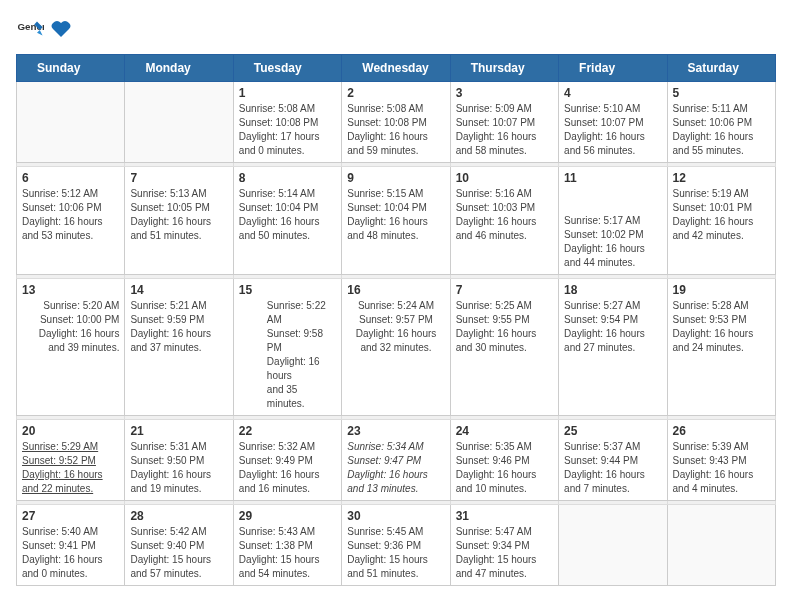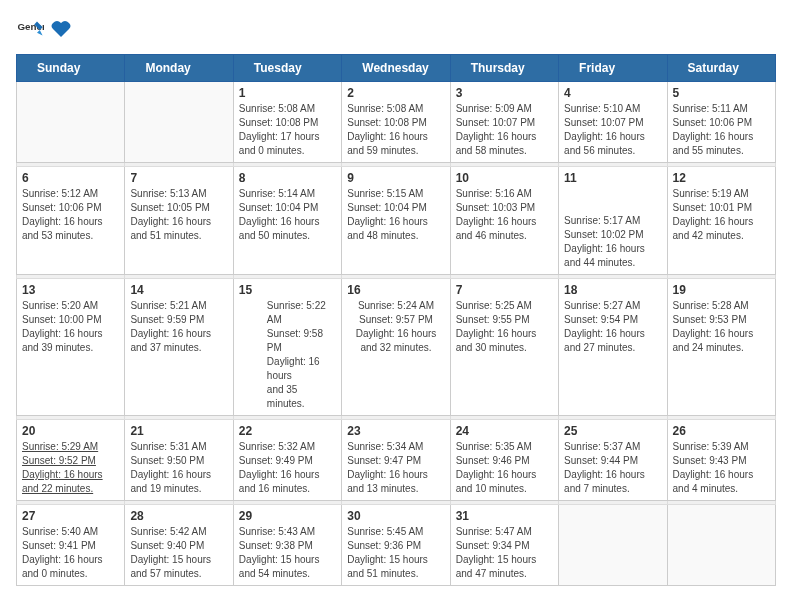--- a/index.html
+++ b/index.html
@@ -236,21 +236,21 @@
         <td></td>
         <td></td>
         <td></td>
         <td></td>
         <td></td>
         <td></td>
       </tr>
       <tr>
         <td>
           <span class="day-number">13</span>
-          <div class="day-info" style="white-space: pre-line;">Sunrise: 5:20 AM
+          <div class="day-info" style="white-space: pre-line; text-align: right;">Sunrise: 5:20 AM
 Sunset: 10:00 PM
 Daylight: 16 hours
 and 39 minutes.</div>
         </td>
         <td>
           <span class="day-number">14</span>
           <div class="day-info" style="white-space: pre-line;">Sunrise: 5:21 AM
 Sunset: 9:59 PM
 Daylight: 16 hours
 and 37 minutes.</div>
@@ -317,21 +317,21 @@
         </td>
         <td>
           <span class="day-number">22</span>
           <div class="day-info" style="white-space: pre-line;">Sunrise: 5:32 AM
 Sunset: 9:49 PM
 Daylight: 16 hours
 and 16 minutes.</div>
         </td>
         <td>
           <span class="day-number">23</span>
-          <div class="day-info" style="white-space: pre-line;">Sunrise: 5:34 AM
+          <div class="day-info" style="white-space: pre-line; font-style: italic;">Sunrise: 5:34 AM
 Sunset: 9:47 PM
 Daylight: 16 hours
 and 13 minutes.</div>
         </td>
         <td>
           <span class="day-number">24</span>
           <div class="day-info" style="white-space: pre-line;">Sunrise: 5:35 AM
 Sunset: 9:46 PM
 Daylight: 16 hours
 and 10 minutes.</div>
@@ -371,21 +371,21 @@
         <td>
           <span class="day-number">28</span>
           <div class="day-info" style="white-space: pre-line;">Sunrise: 5:42 AM
 Sunset: 9:40 PM
 Daylight: 15 hours
 and 57 minutes.</div>
         </td>
         <td>
           <span class="day-number">29</span>
           <div class="day-info" style="white-space: pre-line;">Sunrise: 5:43 AM
-Sunset: 9:38 PM
+Sunset: 1:38 PM
 Daylight: 15 hours
 and 54 minutes.</div>
         </td>
         <td>
           <span class="day-number">30</span>
           <div class="day-info" style="white-space: pre-line;">Sunrise: 5:45 AM
 Sunset: 9:36 PM
 Daylight: 15 hours
 and 51 minutes.</div>
         </td>

